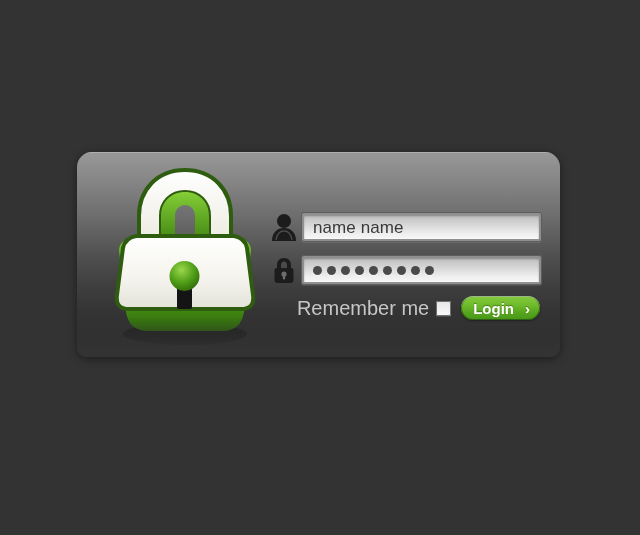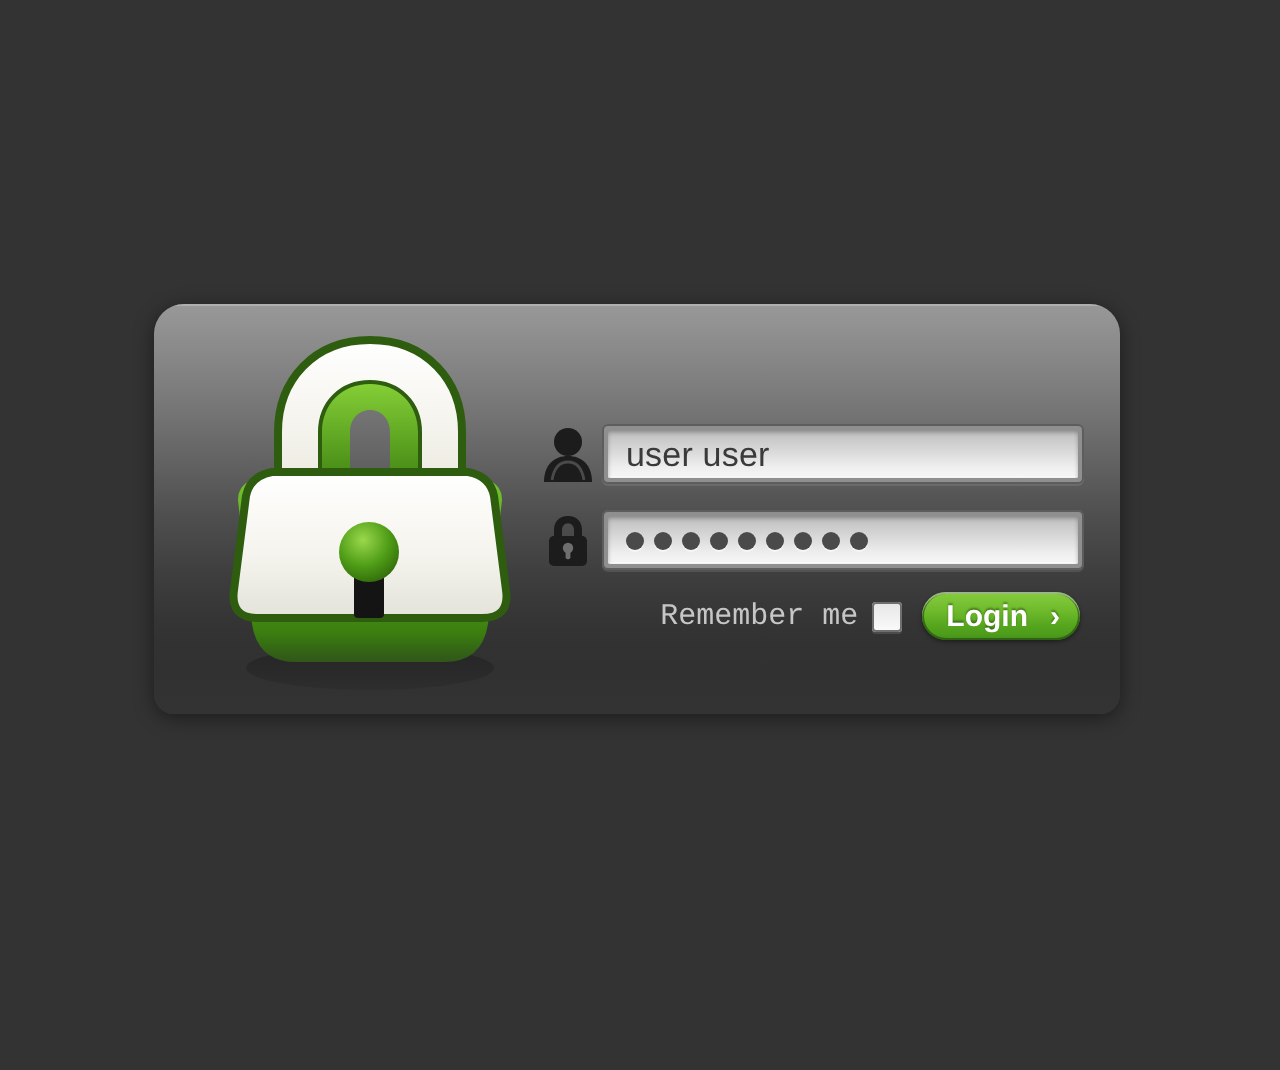--- a/index.html
+++ b/index.html
@@ -164,22 +164,22 @@
 
   
   #actions-row {
     display: flex;
     align-items: center;
     justify-content: flex-end;
     margin-top: 3px;
     padding-right: 2px;
   }
   #remember-label {
-    font-family: Liberation Mono, monospace;
-    font-size: 15px;
+    font-family: Liberation Sans, sans-serif;
+    font-size: 20px;
     color: #c6c6c6;
     margin-right: 7px;
     white-space: nowrap;
   }
   #remember-checkbox {
     width: 15px;
     height: 15px;
     border-radius: 2px;
     background: linear-gradient(to bottom, #e6e6e6 0%, #fbfbfb 100%);
     box-shadow: inset 0 0 0 1px #6f6f6f, 0 1px 0 rgba(255,255,255,0.12);
@@ -278,21 +278,21 @@
       <div class="field-row">
         <div class="field-icon">
           <svg width="26" height="28" viewBox="0 0 26 28" xmlns="http://www.w3.org/2000/svg">
             <circle cx="13" cy="8" r="7" fill="#1c1c1c"></circle>
             <path d="M1 28 C1 19 6.5 15 13 15 C19.5 15 25 19 25 28 Z" fill="#1c1c1c"></path>
             <path d="M5 27 C6 21 9 18 13 18 C17 18 20 21 21 27" fill="none" stroke="#4a4a4a" stroke-width="1.4"></path>
           </svg>
         </div>
         <div class="text-field">
           <div class="text-field-inner">
-            <span class="placeholder-text">user user</span>
+            <span class="placeholder-text">name name</span>
           </div>
         </div>
       </div>
 
       <div class="field-row">
         <div class="field-icon">
           <svg width="24" height="28" viewBox="0 0 24 28" xmlns="http://www.w3.org/2000/svg">
             <path d="M12 2 C7.5 2 5 5 5 9 l0 4 4 0 0 -4 c0 -2 1.2 -3.4 3 -3.4 s3 1.4 3 3.4 l0 4 4 0 0 -4 C19 5 16.5 2 12 2 Z" fill="#1c1c1c"></path>
             <rect x="2.5" y="12" width="19" height="15" rx="2.4" fill="#1c1c1c"></rect>
             <circle cx="12" cy="18" r="2.6" fill="#6e6e6e"></circle>

